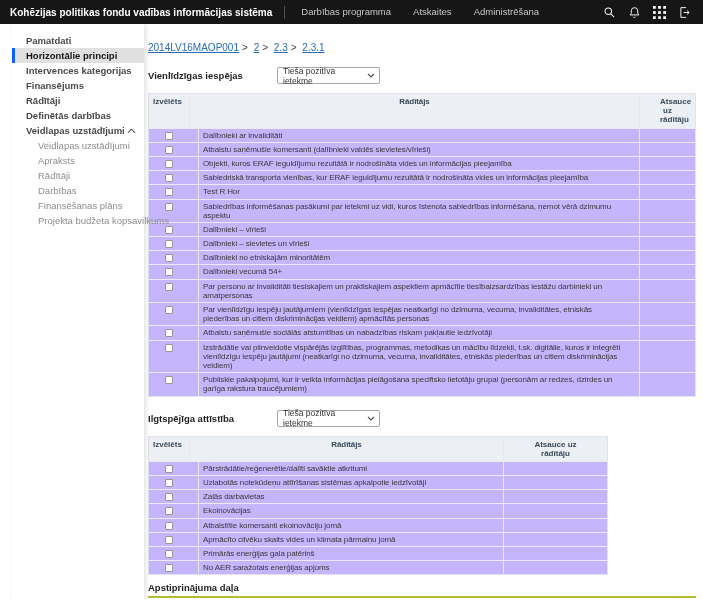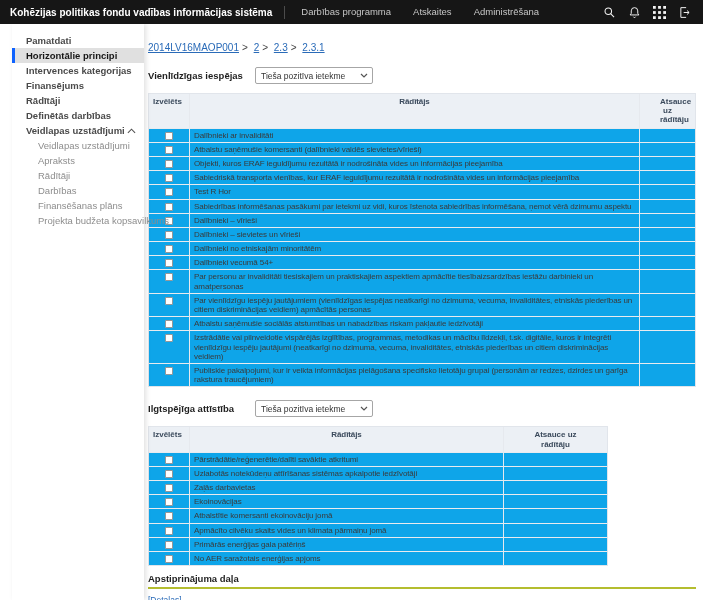--- a/index.html
+++ b/index.html
@@ -34,32 +34,32 @@
 
   
   .main { position:absolute; top:24px; left:132px; right:0; bottom:0; background:#fff;
           padding:18px 7px 0 16px; overflow:hidden; }
 
   .breadcrumb { font-size:10px; line-height:12px; }
   .crumb a { color:#2a6bb8; text-decoration:underline; cursor:pointer; }
   .crumb .sep { color:#444; margin:0 3px; }
   .crumb:last-child .sep { display:none; }
 
-  .section-row { display:flex; align-items:center; margin:13px 0 9px 0; }
+  .section-row { display:flex; align-items:center; margin:13px 0 9px 0;gap:22px; }
   .section-label { width:107px; font-size:9.5px; font-weight:bold; color:#1f1f1f; }
-  .select-box { width:118px; height:17px; border:1px solid #a6a6a6; border-radius:2px; background:#fff;
+  .select-box { width:103px; height:17px; border:1px solid #a6a6a6; border-radius:2px; background:#fff;
                 display:flex; align-items:center; justify-content:space-between;
                 font-size:8.5px; color:#333; padding:0 4px 0 5px; cursor:pointer; }
 
   
   .dtable { border:1px solid #e1e5eb; font-size:8px; color:#3a3a3a; background:#fff; }
   .t1 { width:548px; }
   .t2 { width:460px; }
   .thead { display:flex; background:#ecf0f5; font-weight:bold; color:#3b4a5c; }
-  .trow  { display:flex; border-top:1px solid #e9ebef; background:#0ea5e9; }
+  .trow  { display:flex; border-top:1px solid #e9ebef; background:#c4b5fd;gap:9px; }
   .tcell { padding:2px 4px; border-left:1px solid #e6e9ee; line-height:1.15; }
   .tcell:first-child { border-left:none; }
   .thead .tcell { padding:3px 20px; }
   .c-check { width:40px; display:flex; justify-content:center; align-items:flex-start; padding-top:3px; }
   .thead .c-check { justify-content:flex-start; padding-left:4px; }
   .c-main { flex:1; letter-spacing:-0.1px; }
   .thead .c-main, .thead .c-ref { text-align:center; }
   .t1 .c-ref { width:56px; }
   .t2 .c-ref { width:104px; }
   .checkbox { width:8px; height:8px; border:1px solid #979797; border-radius:1px; background:#fff;

